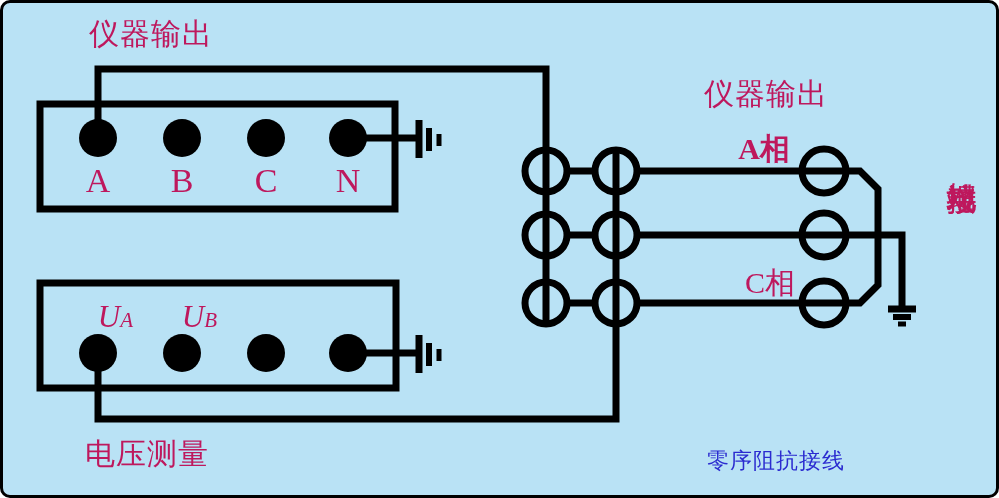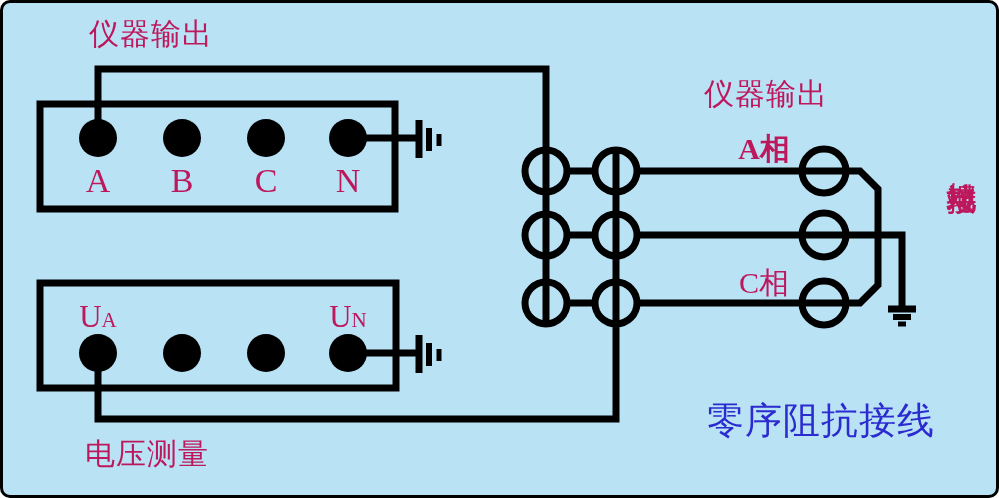--- a/index.html
+++ b/index.html
@@ -15,31 +15,31 @@
   svg{position:absolute;left:0;top:0;}
   .lbl{
     position:absolute;
     color:#be185d;
     font-family:"Liberation Serif", serif;
     white-space:nowrap;
     line-height:1.08;
   }
   .cjk{font-size:30px;letter-spacing:1px;}
   .term{font-size:34px;text-align:center;}
-  .uterm{font-size:31px;text-align:center;}
+  .uterm{font-size:31px;text-align:right;font-style:italic;}
   .uterm .sub{font-size:21px;letter-spacing:0;}
   .phase{font-size:30px;text-align:center;letter-spacing:0;}
   .vertical{
     writing-mode:vertical-rl;
     text-orientation:upright;
     font-size:30px;
     letter-spacing:0;
     line-height:1.05;
   }
-  .caption{font-size:37px;color:#2b2bd0;letter-spacing:1px;}
+  .caption{font-size:22px;color:#2b2bd0;letter-spacing:1px;margin-top:48px;}
 </style>
 </head>
 <body>
 
 <div class="frame">
 
   <svg width="993" height="492" viewBox="0 0 993 492">
     <g stroke="#000000" fill="none" stroke-width="7" stroke-linejoin="miter" stroke-linecap="butt">
 
       <rect x="37" y="101" width="355" height="105"></rect>
@@ -110,22 +110,22 @@
   <div class="lbl cjk" style="left:82px;top:435px;">电压测量</div>
 
   <div class="lbl cjk" style="left:701px;top:75px;">仪器输出</div>
 
   <div class="lbl term" style="left:65px;top:160px;width:60px;">A</div>
   <div class="lbl term" style="left:149px;top:160px;width:60px;">B</div>
   <div class="lbl term" style="left:233px;top:160px;width:60px;">C</div>
   <div class="lbl term" style="left:315px;top:160px;width:60px;">N</div>
 
   <div class="lbl uterm" style="left:60px;top:297px;width:70px;"><span>U</span><span class="sub">A</span></div>
-  <div class="lbl uterm" style="left:310px;top:297px;width:70px;"><span>U</span><span class="sub">N</span></div>
+  <div class="lbl uterm" style="left:144px;top:297px;width:70px;"><span>U</span><span class="sub">B</span></div>
 
   <div class="lbl phase" style="left:730px;top:130px;width:62px;font-weight:bold;">A相</div>
-  <div class="lbl phase" style="left:730px;top:264px;width:62px;">C相</div>
+  <div class="lbl phase" style="left:730px;top:264px;width:62px;text-align:right;">C相</div>
 
   <div class="lbl vertical" style="left:943px;top:156px;height:190px;">对端短接接地</div>
 
   <div class="lbl caption" style="left:704px;top:398px;">零序阻抗接线</div>
 
 </div>
 
 </body></html>

